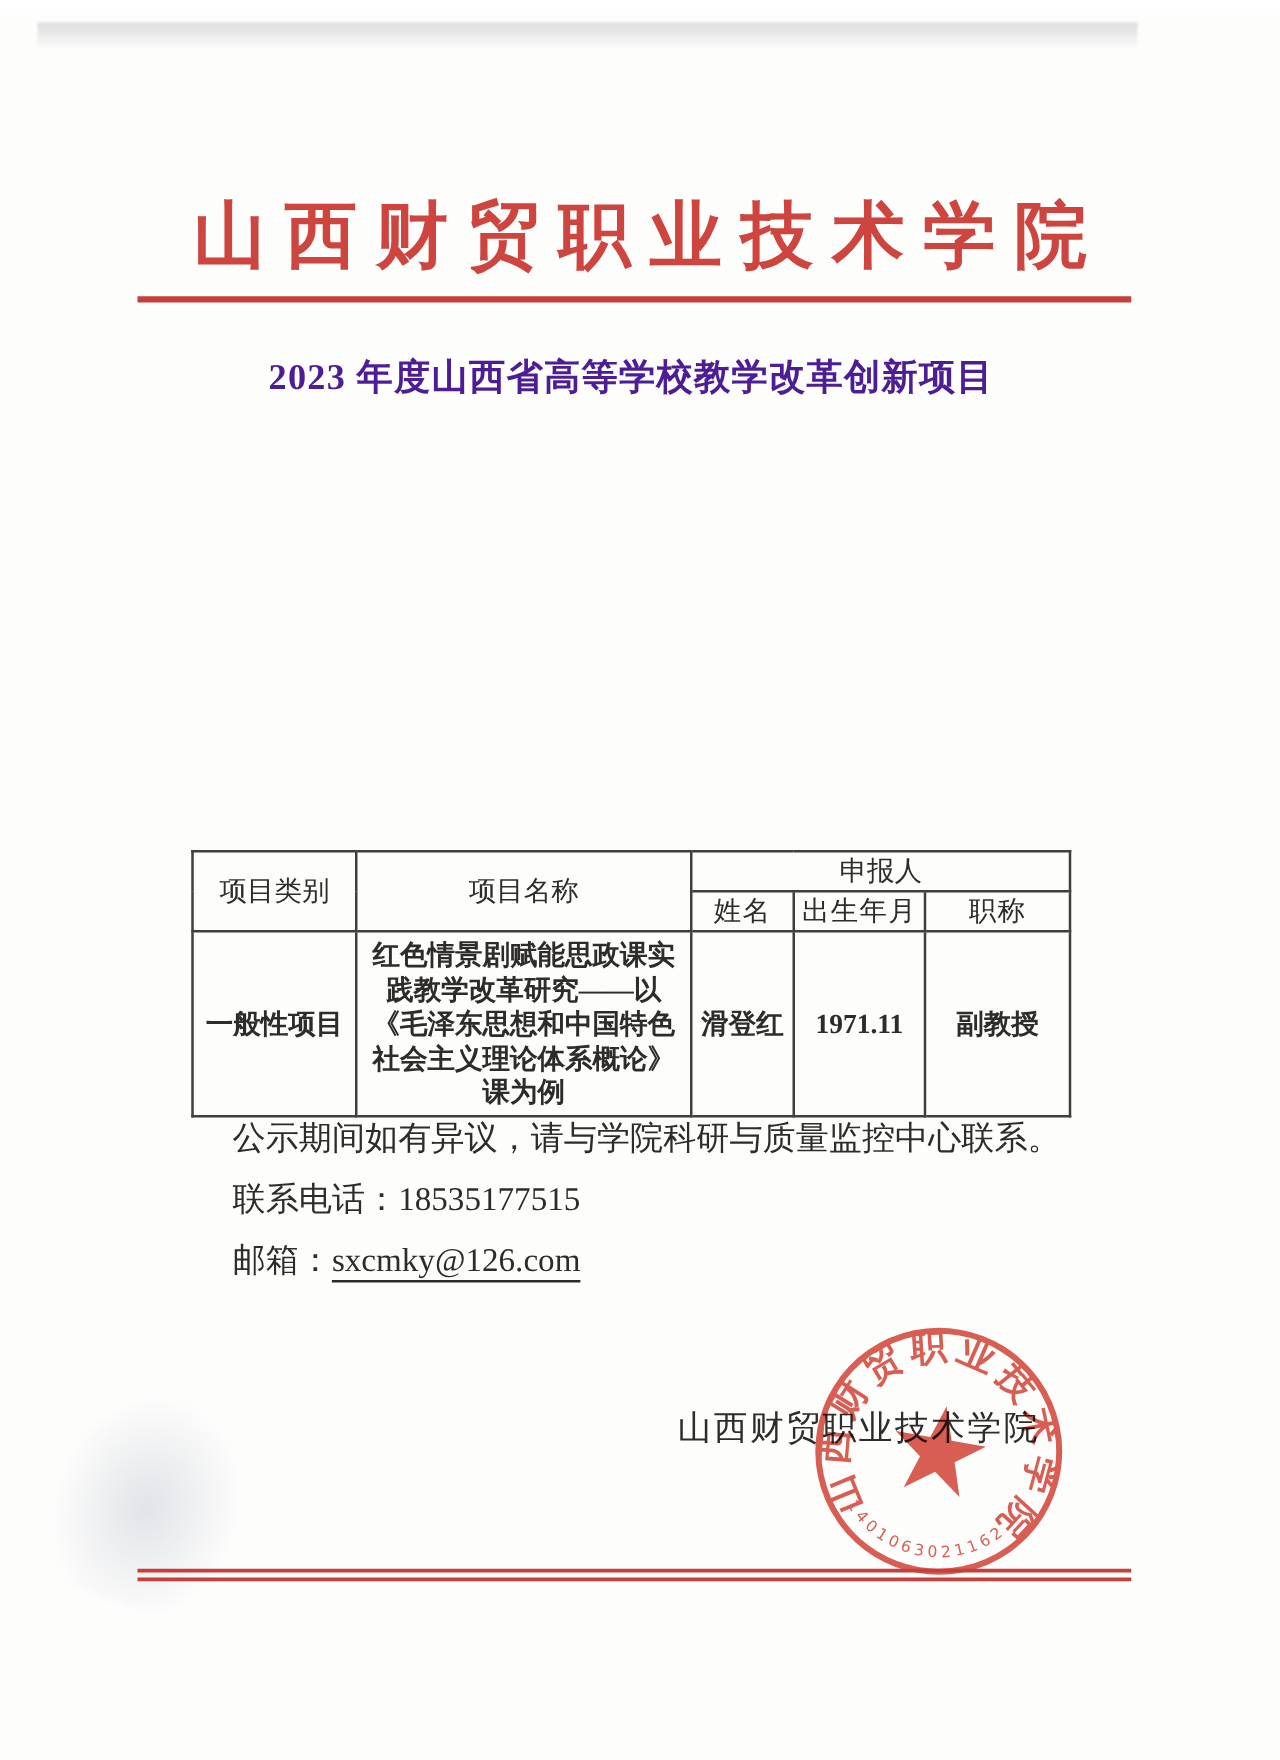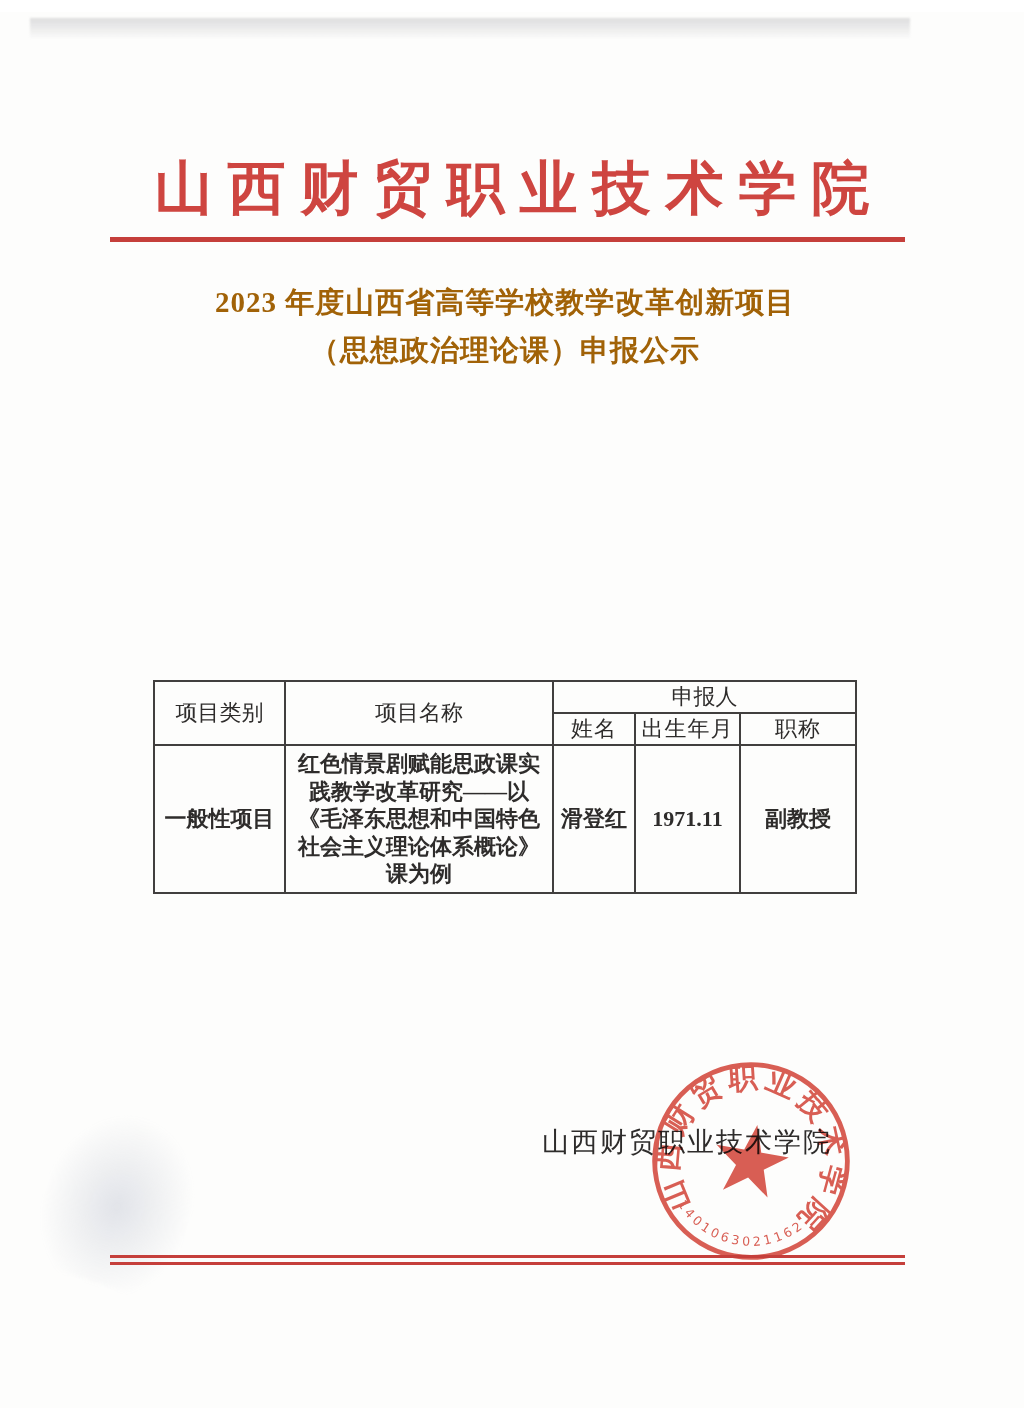--- a/index.html
+++ b/index.html
@@ -34,21 +34,21 @@
     letter-spacing: 15px; text-indent: 15px;
     color: #ce4540;
   }
   .rule-top {
     position: absolute; left: 110px; top: 225px; width: 795px; height: 5px;
     background: #c53f3b;
   }
   
   .doc-title {
     position: absolute; left: 154px; top: 266px; width: 702px;
-    text-align: center; font-weight: 700; color: #a16207;
+    text-align: center; font-weight: 700; color: #4c1d95;
     font-size: 29px; line-height: 48px; letter-spacing: 1px;
   }
   
   .body-par {
     position: absolute; left: 152px; top: 372px; width: 702px;
     font-size: 26.5px; line-height: 48.5px; color: #2e2c2b;
     text-align: justify; text-indent: 2.1em; letter-spacing: 0.5px;
   }
   
   table.projects {
@@ -105,21 +105,20 @@
 <div class="page">
 
   <div class="scan-band"></div>
   <div class="scan-smudge"></div>
 
   <div class="letterhead">山西财贸职业技术学院</div>
   <div class="rule-top"></div>
 
   <div class="doc-title">
     <div>2023 年度山西省高等学校教学改革创新项目</div>
-    <div>（思想政治理论课）申报公示</div>
   </div>
 
 
   <table class="projects">
     <colgroup>
       <col style="width:131px">
       <col style="width:268px">
       <col style="width:82px">
       <col style="width:105px">
       <col style="width:116px">
@@ -140,20 +139,25 @@
       <tr class="body-row">
         <td>一般性项目</td>
         <td class="project-name">红色情景剧赋能思政课实践教学改革研究——以《毛泽东思想和中国特色社会主义理论体系概论》课为例</td>
         <td>滑登红</td>
         <td>1971.11</td>
         <td>副教授</td>
       </tr>
     </tbody>
   </table>
 
+  <div class="notes">
+    <div class="line">公示期间如有异议，请与学院科研与质量监控中心联系。</div>
+    <div class="line"><span>联系电话：</span><span>18535177515</span></div>
+    <div class="line"><span>邮箱：</span><span class="email-value">sxcmky@126.com</span></div>
+  </div>
 
   <div class="signature">
     <div class="org">山西财贸职业技术学院</div>
   </div>
 
   <svg class="seal" viewBox="0 0 220 220">
     <g transform="rotate(10 110 110)" fill="#d5493d" stroke="none">
       <circle cx="110" cy="110" r="100" fill="none" stroke="#d5493d" stroke-width="5"></circle>
       <path id="seal-arc-top" d="M 51.8 158.9 A 76 76 0 1 1 168.2 158.9" fill="none"></path>
       <path id="seal-arc-bottom" d="M 33.8 154 A 88 88 0 0 0 186.2 154" fill="none"></path>

